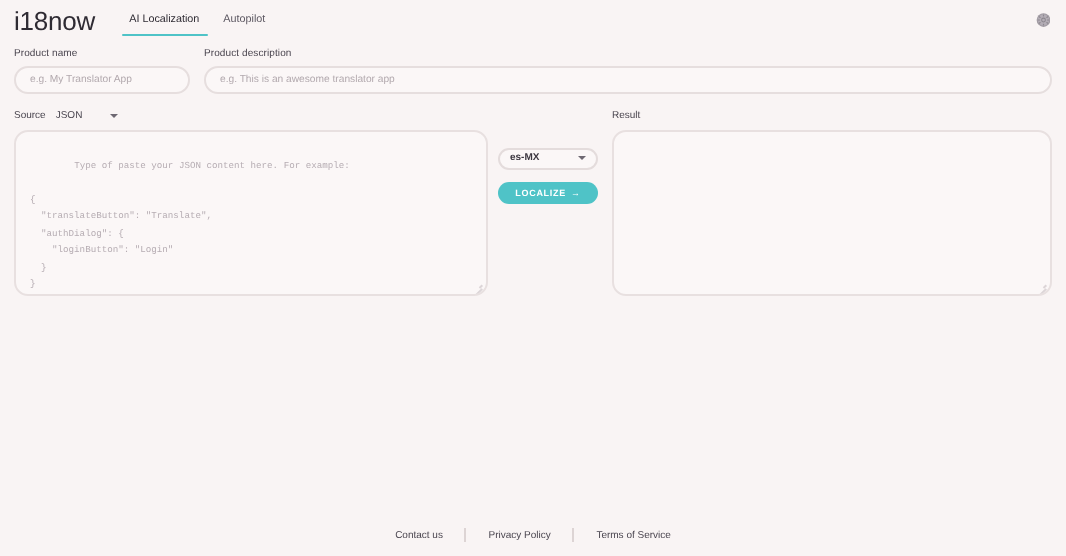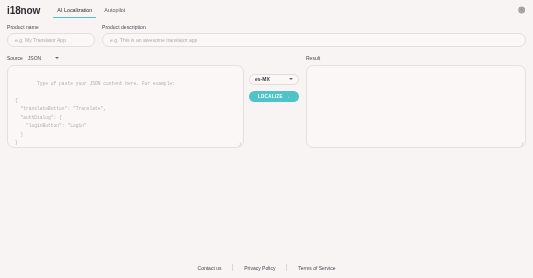--- a/index.html
+++ b/index.html
@@ -21,22 +21,22 @@
   
   .header {
     height: 20px;
     display: flex;
     align-items: center;
     padding: 0 7px;
     position: relative;
   }
 
   .logo {
-    font-size: 10px;
-    font-weight: bold;
+    font-size: 13px;
+    font-weight: normal;
     letter-spacing: -0.1px;
     color: #2f2b33;
     margin-right: 11px;
   }
 
   .nav {
     display: flex;
     align-items: stretch;
     height: 20px;
   }

